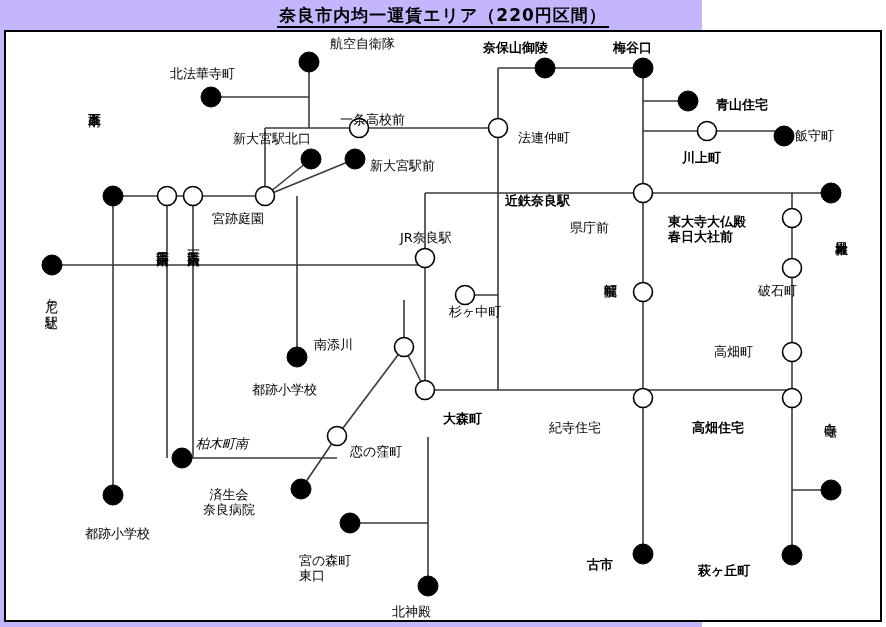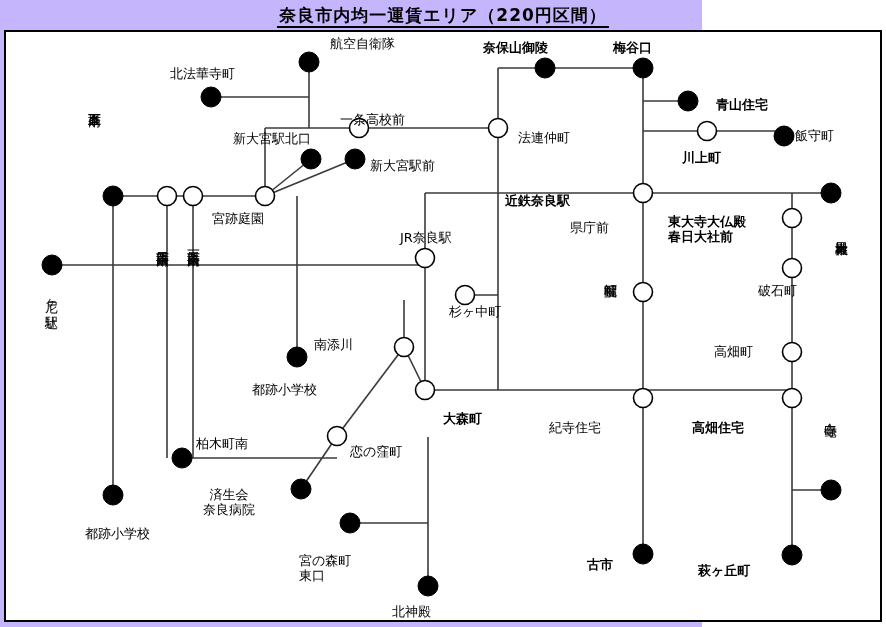--- a/index.html
+++ b/index.html
@@ -155,20 +155,20 @@
       <div class="lbl" style="left: 549px; top: 420px;">紀寺住宅</div>
       <div class="lbl vert" style="left: 823px; top: 413px;">白毫寺</div>
       <div class="lbl b" style="left: 587px; top: 557px;">古市</div>
       <div class="lbl b" style="left: 698px; top: 563px;">萩ヶ丘町</div>
       <div class="lbl b" style="left: 443px; top: 411px;">大森町</div>
       <div class="lbl" style="left: 314px; top: 337px;">南添川</div>
       <div class="lbl ctr" style="left: 252px; top: 382px;">都跡小学校</div>
       <div class="lbl" style="left: 350px; top: 444px;">恋の窪町</div>
       <div class="lbl ctr" style="left: 203px; top: 487px;">済生会
 奈良病院</div>
-      <div class="lbl" style="left: 196px; top: 436px;">柏木町南</div>
+      <div class="lbl" style="left: 196px; top: 436px; font-style: italic;">柏木町南</div>
       <div class="lbl" style="left: 85px; top: 526px;">都跡小学校</div>
       <div class="lbl" style="left: 299px; top: 553px;">宮の森町
 東口</div>
       <div class="lbl" style="left: 392px; top: 604px;">北神殿</div>
     </div>
 
 </div>
 
 </body></html>

